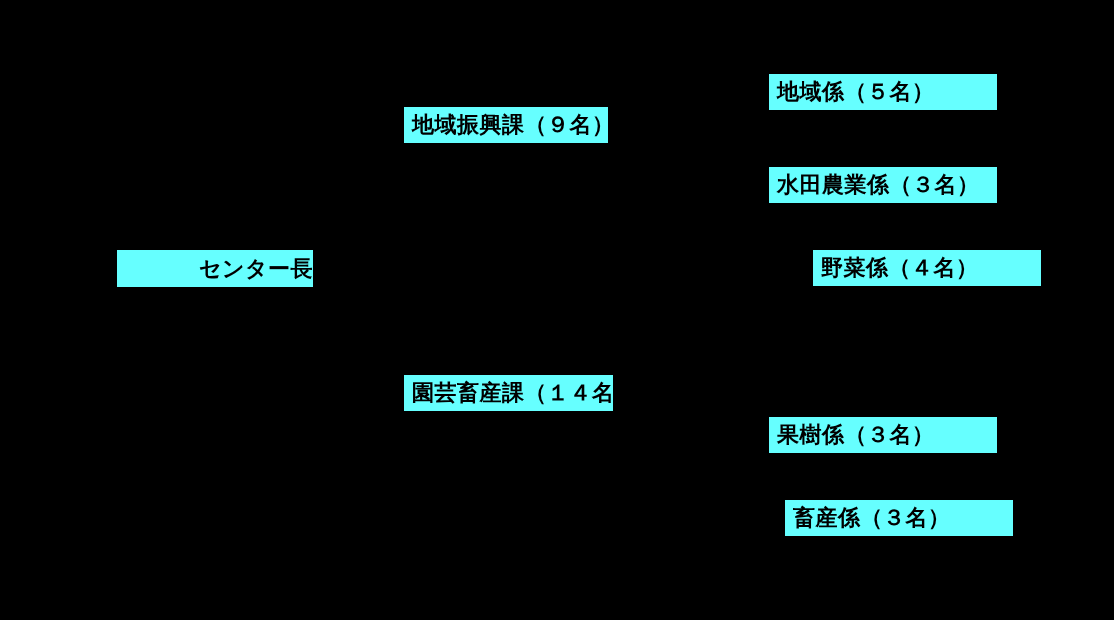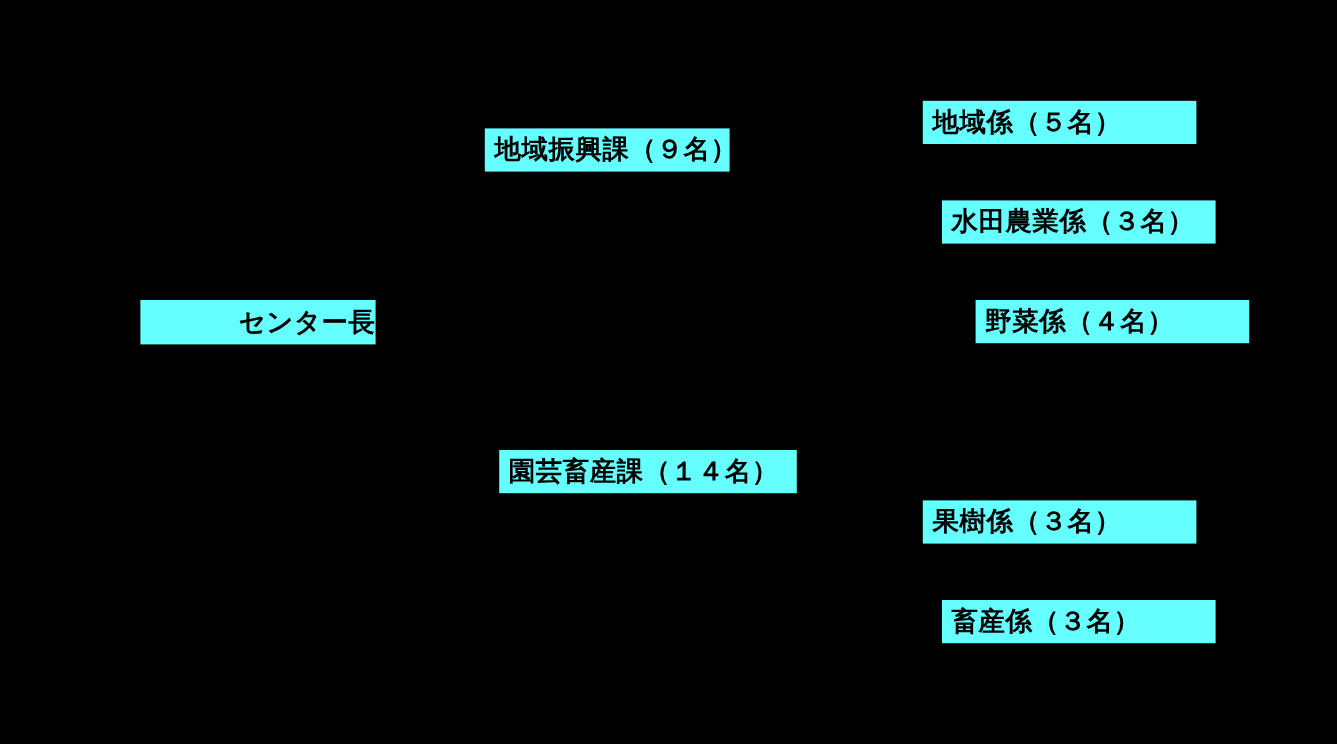--- a/index.html
+++ b/index.html
@@ -28,25 +28,25 @@
     font-size: 22px;
     font-weight: bold;
     line-height: 1;
     white-space: nowrap;
     letter-spacing: 0.5px;
   }
   
   .node-root   { left: 117px; top: 250px; width: 196px; height: 37px; justify-content: flex-end; }
   
   .node-div-0  { left: 404px; top: 107px; width: 204px; height: 36px; }
-  .node-div-1  { left: 416px; top: 375px; width: 248px; height: 36px; font-family: Liberation Serif, serif; }
+  .node-div-1  { left: 404px; top: 375px; width: 209px; height: 36px; font-family: Liberation Serif, serif; }
   
   .node-sec    { left: 769px; width: 228px; height: 36px; }
-  .node-sec-0  { top:  84px; }
-  .node-sec-1  { top: 167px; margin-left: 16px; }
+  .node-sec-0  { top:  74px; }
+  .node-sec-1  { top: 167px; }
   .node-sec-2  { top: 250px; margin-left: 44px; }
   .node-sec-3  { top: 333px; }
   .node-sec-4  { top: 417px; text-align: center; }
   .node-sec-5  { top: 500px; margin-left: 16px; }
 </style>
 </head>
 <body>
 
 <div class="canvas">
 

